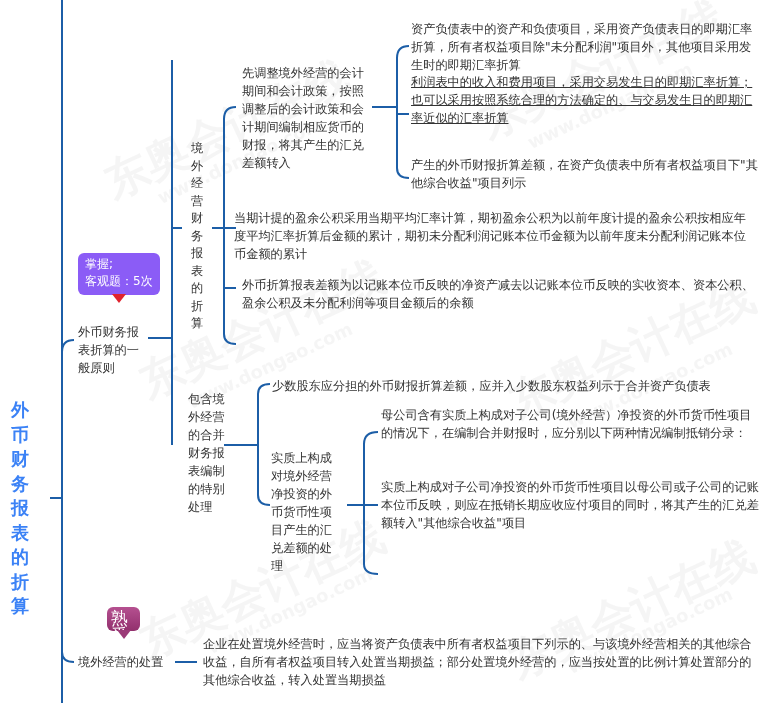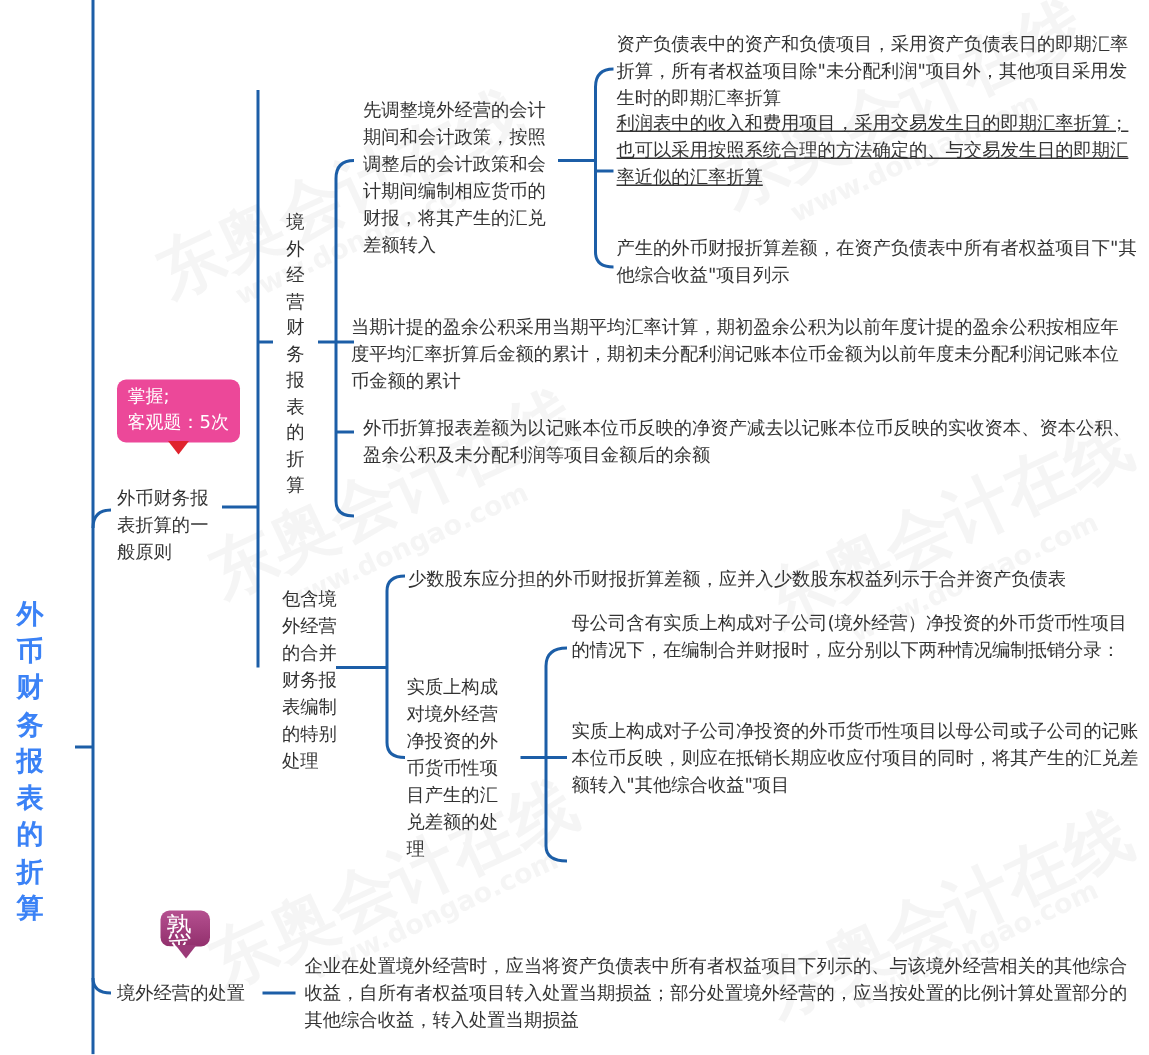--- a/index.html
+++ b/index.html
@@ -6,21 +6,21 @@
   html, body { width: 766px; height: 703px; background: #ffffff; overflow: hidden; }
   body { position: relative; font-family: "DejaVu Sans", "Liberation Sans", sans-serif; color: #333333; }
   #canvas { position: absolute; left: 0; top: 0; width: 766px; height: 703px; }
   .connectors { position: absolute; left: 0; top: 0; width: 766px; height: 703px; pointer-events: none; }
   .connectors path, .connectors line { stroke: #1c5ea7; stroke-width: 2; fill: none; }
   .node { position: absolute; font-size: 12.2px; line-height: 18px; color: #333333; white-space: normal; word-break: break-all; }
   .root { position: absolute; left: 8px; top: 398px; width: 24px; font-size: 18px; line-height: 24.5px; font-weight: bold; color: #3b82f6; text-align: center; }
   .vertical { text-align: center; }
   .badge { position: absolute; border-radius: 6px; color: #ffffff; font-size: 12px; line-height: 17px; text-align: left; }
   .badge::after { content: ""; position: absolute; left: 50%; bottom: -8px; margin-left: -7px; border-left: 7px solid transparent; border-right: 7px solid transparent; border-top: 9px solid var(--badge-color); }
-  .badge-red { --badge-color: #e0232e; background: #ec4899; left: 78px; top: 253px; width: 82px; height: 42px; padding: 3px 0 0 7px; }
+  .badge-red { --badge-color: #e0232e; background: #8b5cf6; left: 78px; top: 253px; width: 82px; height: 42px; padding: 3px 0 0 7px; }
   .badge-pink { --badge-color: #9b3a78; background: linear-gradient(#b55090, #92306d); left: 107px; top: 607px; width: 33px; height: 24px; padding: 3px 0 0 4px; font-size: 17px; }
   .watermark { position: absolute; color: rgba(180,180,180,0.13); font-weight: bold; transform: rotate(-25deg); white-space: nowrap; pointer-events: none; }
   .wm-big { font-size: 44px; }
   .wm-small { font-size: 18px; }
 </style>
 </head>
 <body>
 
 <div id="canvas">
 

